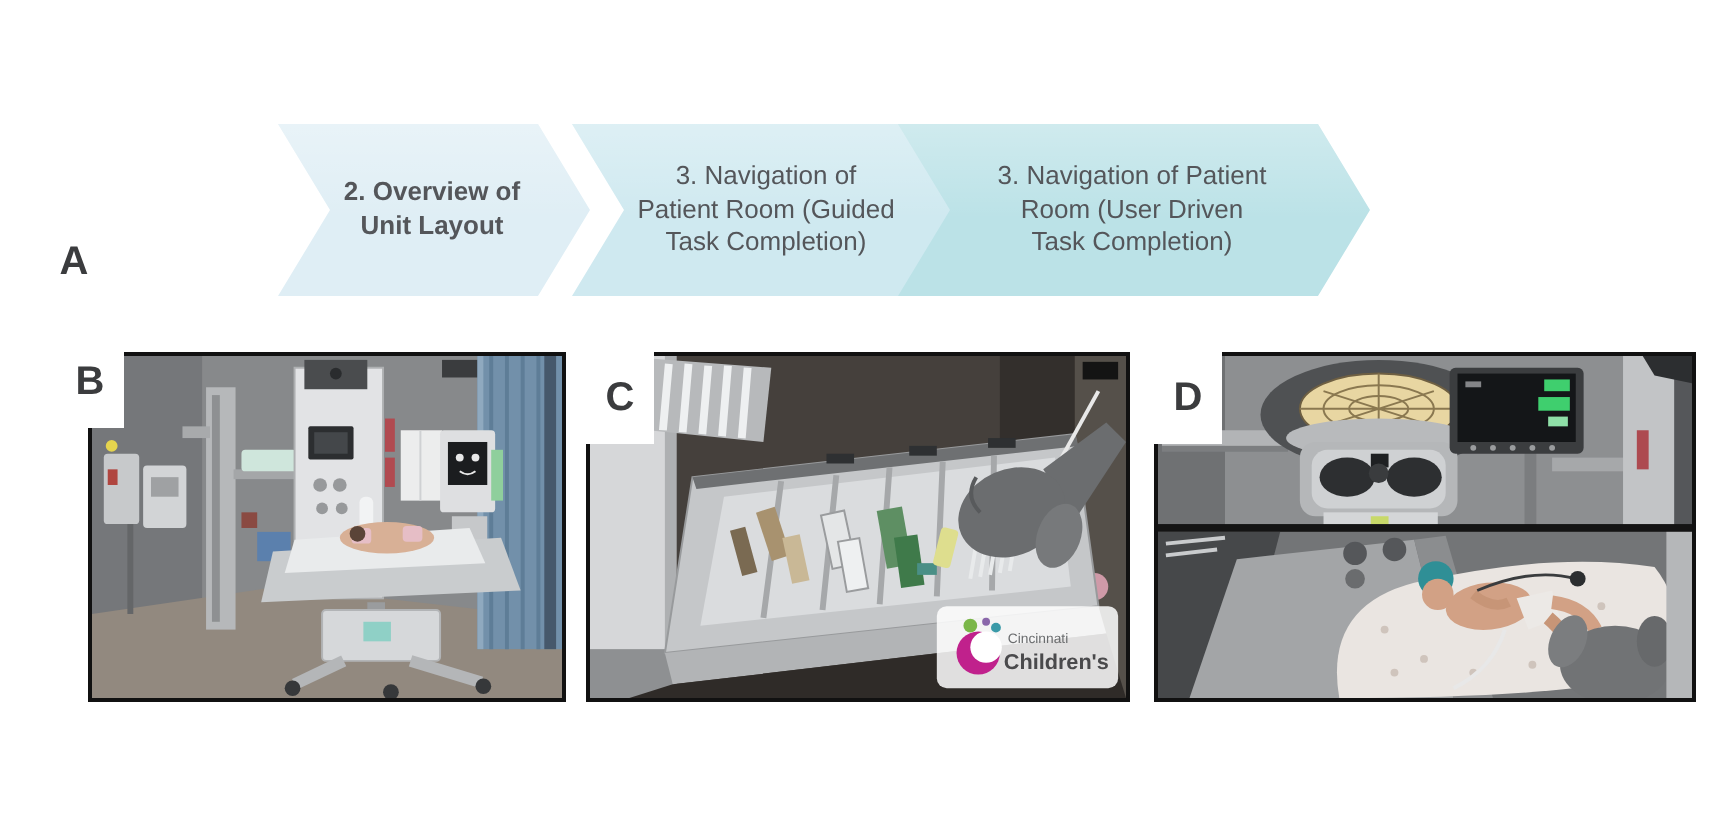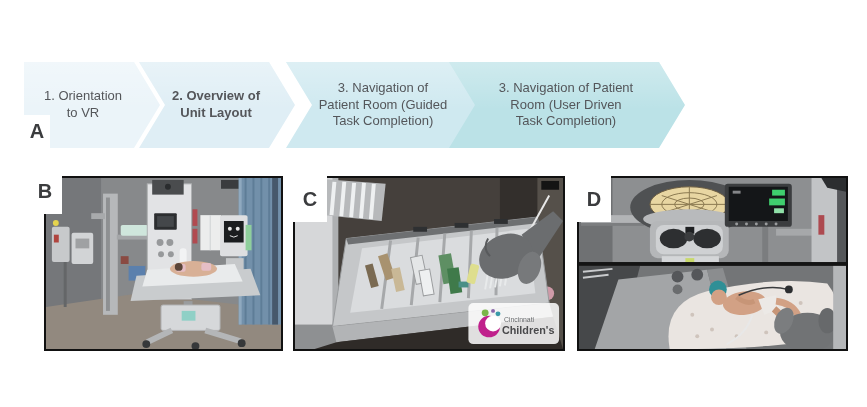--- a/index.html
+++ b/index.html
@@ -36,22 +36,20 @@
   .plb{left:-18px;top:-10px;}
   .plc{left:-2px;top:-2px;}
   .pld{left:-2px;top:-2px;}
 </style>
 </head>
 <body>
 
 <div class="canvas">
 
   <div class="flow">
-    <div class="chev flat c0" style="background-color: rgb(235, 244, 249);">1. Orientation
-to VR</div>
     <div class="chev notch c1" style="background-color: rgb(223, 238, 245);">2. Overview of
 Unit Layout</div>
     <div class="chev notch c2" style="background-color: rgb(207, 233, 240);">3. Navigation of
 Patient Room (Guided
 Task Completion)</div>
     <div class="chev notch c3" style="background-color: rgb(187, 226, 231);">3. Navigation of Patient
 Room (User Driven
 Task Completion)</div>
     <div class="alabel">A</div>
   </div>

